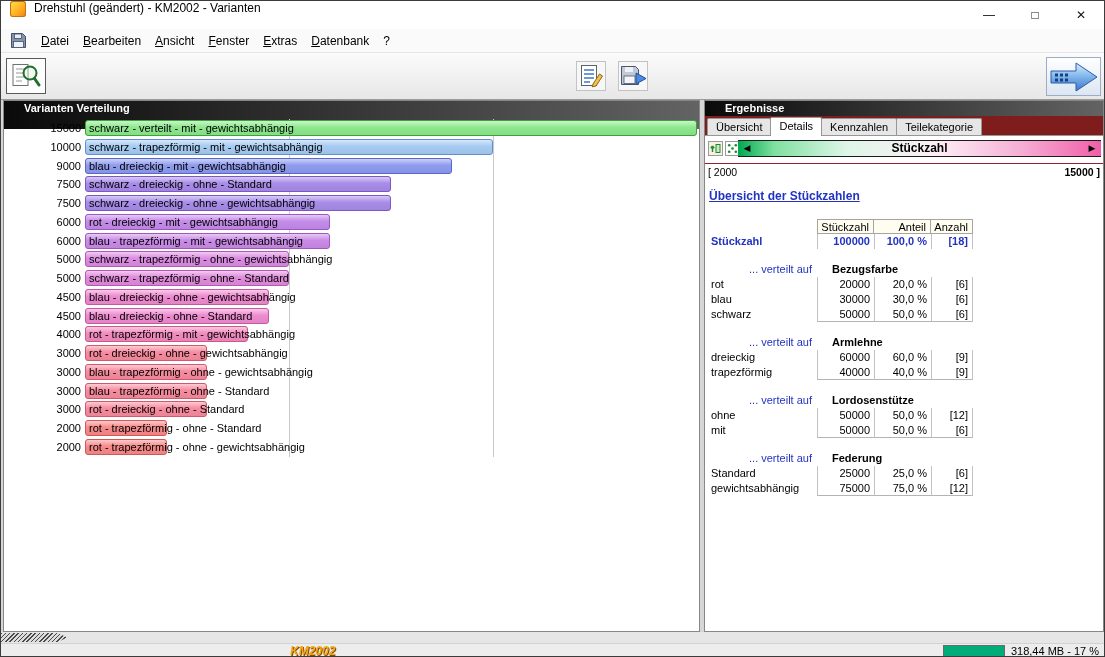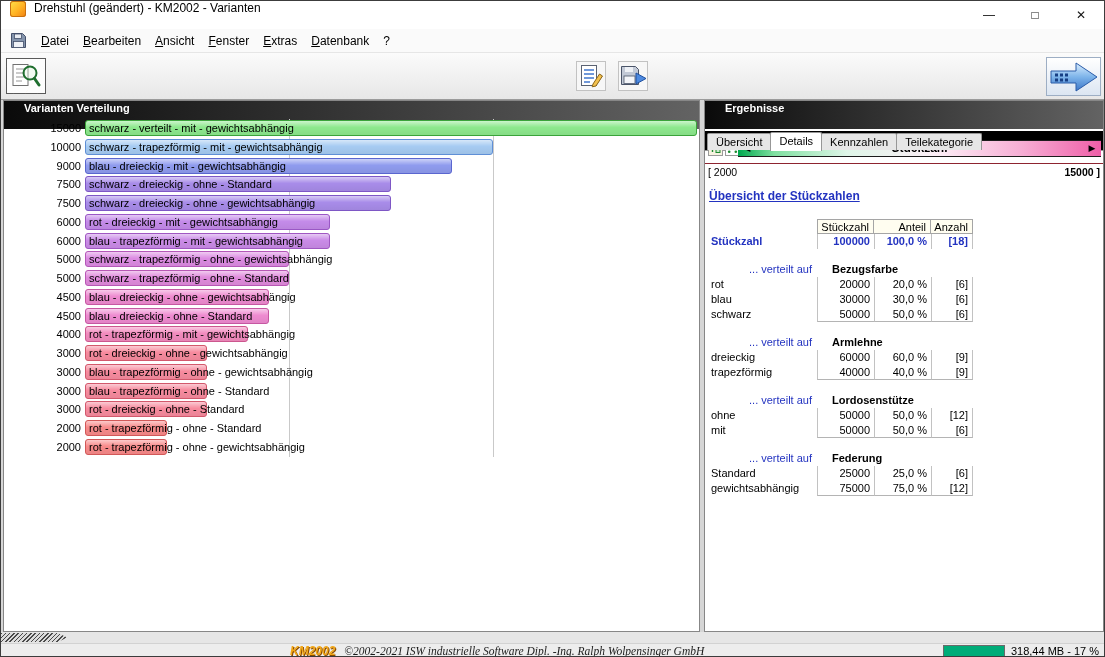--- a/index.html
+++ b/index.html
@@ -51,21 +51,21 @@
     color:#fff;font-size:11px;font-weight:bold;padding-left:20px;}
   
   .chart{position:absolute;left:0;top:18px;right:0;bottom:0;overflow:hidden;}
   .chart-grid{position:absolute;top:0;height:338px;width:1px;background:#c9c9c9;}
   .chart-row{position:absolute;left:0;right:0;height:19px;}
   .chart-val{position:absolute;left:0;top:1px;width:77px;text-align:right;line-height:16px;font-size:11px;}
   .chart-bar{position:absolute;left:81px;top:1px;height:16px;border:1px solid;border-radius:3px;box-sizing:border-box;
     background-image:linear-gradient(rgba(255,255,255,.55),rgba(255,255,255,0) 45%,rgba(0,0,0,.05));}
   .chart-label{position:absolute;left:85px;top:1px;line-height:16px;font-size:11px;white-space:nowrap;z-index:2;}
   
-  .dtabs{position:absolute;left:0;right:0;top:15px;height:20px;background:#000000;padding-left:2px;box-sizing:border-box;display:flex;margin-top:15px;}
+  .dtabs{position:absolute;left:0;right:0;top:15px;height:20px;background:#7f1d1d;padding-left:2px;box-sizing:border-box;display:flex;}
   .dtabs::after{content:'';position:absolute;left:0;right:0;bottom:0;height:1px;background:#979797;}
   .dtab{position:relative;top:2px;height:17px;line-height:16px;padding:0 8px;font-size:11px;
     background:#e6e6e6;border:1px solid #979797;border-bottom:none;margin-right:-1px;border-radius:2px 2px 0 0;box-sizing:border-box;z-index:1;}
   .dtab.active{top:1px;height:19px;background:#fff;z-index:3;}
   .rp-tool{position:absolute;top:40px;width:15px;height:15px;padding:0;border:none;background:none;}
   .rp-banner{position:absolute;left:33px;right:2px;top:39px;height:17px;border-top:1px solid #1c1c1c;border-bottom:1px solid #1c1c1c;box-sizing:border-box;
     background:linear-gradient(90deg,#00a84e 0%,#7fe0a0 10%,#dff6e8 30%,#fdeef6 55%,#f6aed4 78%,#ef5fa8 100%);}
   .bn-title{position:absolute;left:0;right:0;text-align:center;line-height:15px;font-size:12px;font-weight:bold;color:#000;}
   .bn-arrow{position:absolute;top:0;width:14px;line-height:15px;font-size:9px;text-align:center;color:#000;cursor:default;}
   .bn-arrow.left{left:2px;} .bn-arrow.right{right:2px;}
@@ -450,21 +450,20 @@
 
   </div>
 
   <div class="statusstrip">
     <div class="grip"></div>
   </div>
 
   <div class="statusbar">
     <div class="sb-center">
       <span class="sb-brand">KM2002</span>
-      <span class="sb-copy">©2002-2021 ISW industrielle Software Dipl. -Ing. Ralph Wolpensinger GmbH</span>
     </div>
     <div class="sb-mem">
       <div class="sb-prog"></div>
       <span class="sb-memtext">318,44 MB - 17 %</span>
     </div>
   </div>
 
 </div>
 
 </body></html>

